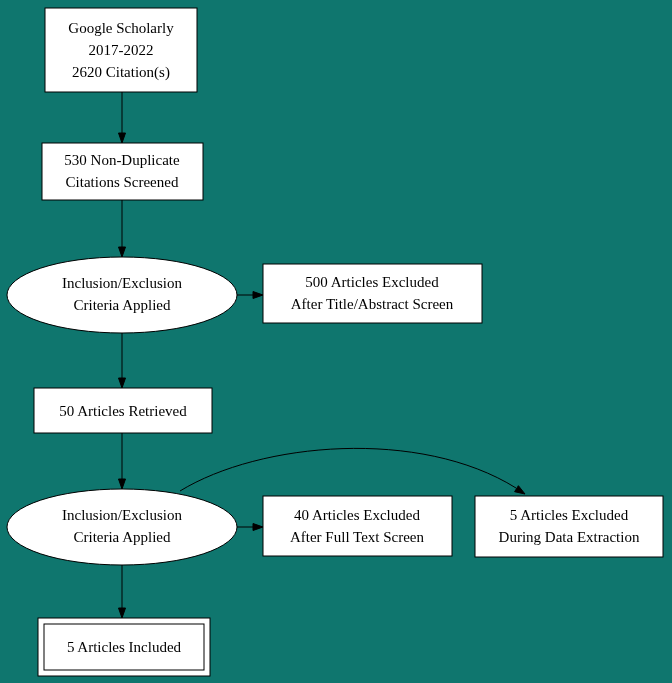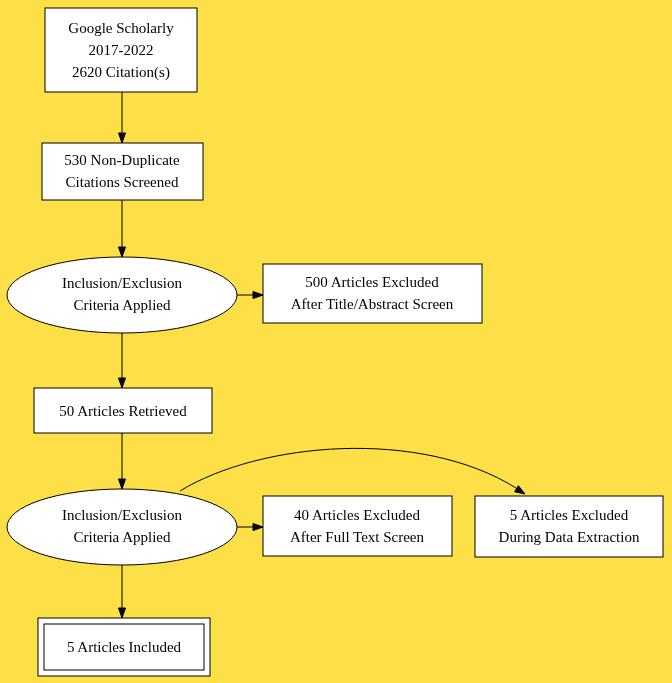--- a/index.html
+++ b/index.html
@@ -4,21 +4,21 @@
 <style>
   html, body {
     margin: 0;
     padding: 0;
     background: #ffffff;
   }
   .canvas {
     position: relative;
     width: 672px;
     height: 683px;
-    background: #fde047;
+    background: #0f766e;
     overflow: hidden;
   }
   svg {
     display: block;
   }
   .node-shape {
     fill: #ffffff;
     stroke: #000000;
     stroke-width: 1;
   }

